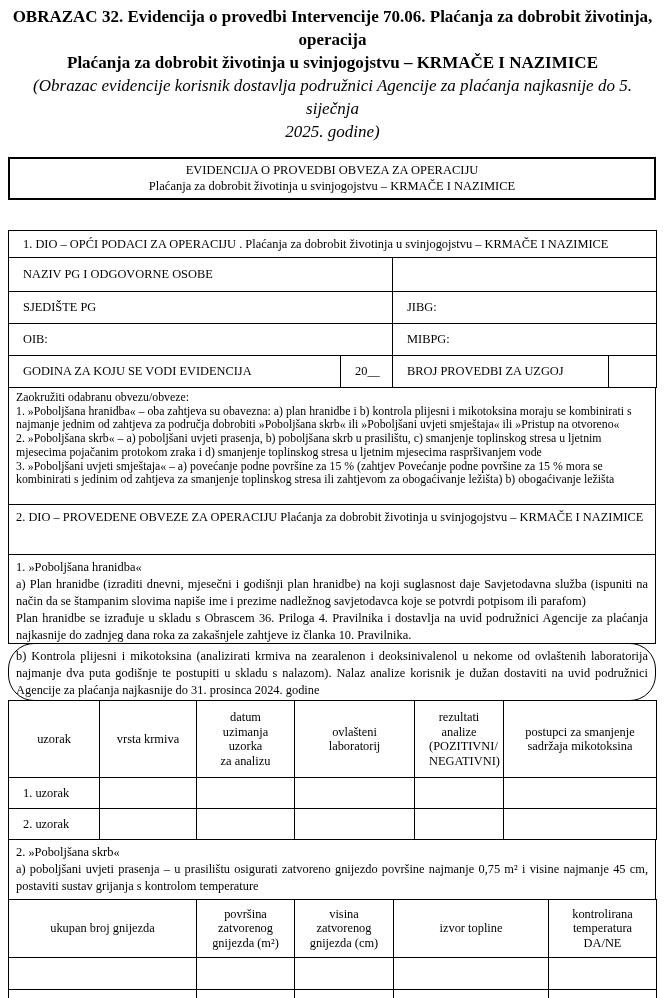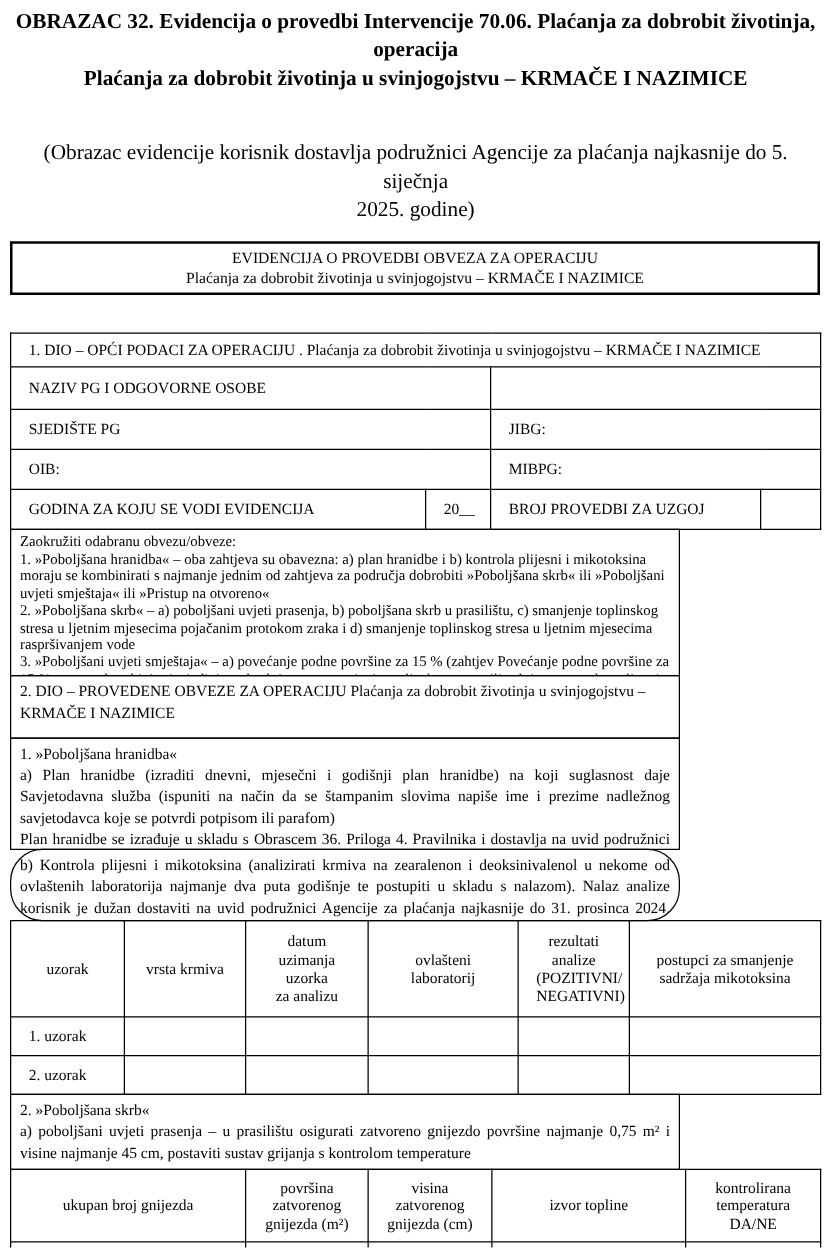--- a/index.html
+++ b/index.html
@@ -7,29 +7,29 @@
   body {
     width: 665px; height: 998px;
     background: #ffffff; color: #000000;
     font-family: "Liberation Serif", serif;
     overflow: hidden;
   }
   .doc { padding: 5px 8px 0 8px; width: 665px; }
 
   .title-wrap { text-align: center; font-weight: bold; font-size: 17px; line-height: 23px; }
   .title-main, .title-sub { white-space: pre-line; font-family: Liberation Serif, serif; }
-  .title-note { font-weight: normal; white-space: pre-line; margin-top: 36px; }
+  .title-note { font-style: italic; font-weight: normal; white-space: pre-line; }
 
   .evidence-box {
     border: 2px solid #000; margin-top: 14px; padding: 3px 6px 4px 6px;
     text-align: center; font-size: 12.5px; line-height: 16px; width: 648px;
   }
 
   .block {
-    border: 1px solid #000; width: 536px; margin-top: -1px;
+    border: 1px solid #000; width: 648px; margin-top: -1px;
     padding: 4px 7px; font-size: 12.4px; line-height: 17px; overflow: hidden;
   }
   .block.small { font-size: 11.8px; line-height: 13.7px; padding: 3px 7px; height: 118px; }
   .h-part2 { height: 51px; }
   .h-hranidba { height: 90px; }
   .h-kontrola { height: 58px; border-radius: 26px; }
   .h-skrb { height: 61px; }
   .just { text-align: justify; }
 
   table { border-collapse: collapse; table-layout: fixed; width: 648px; margin-top: -1px; }

